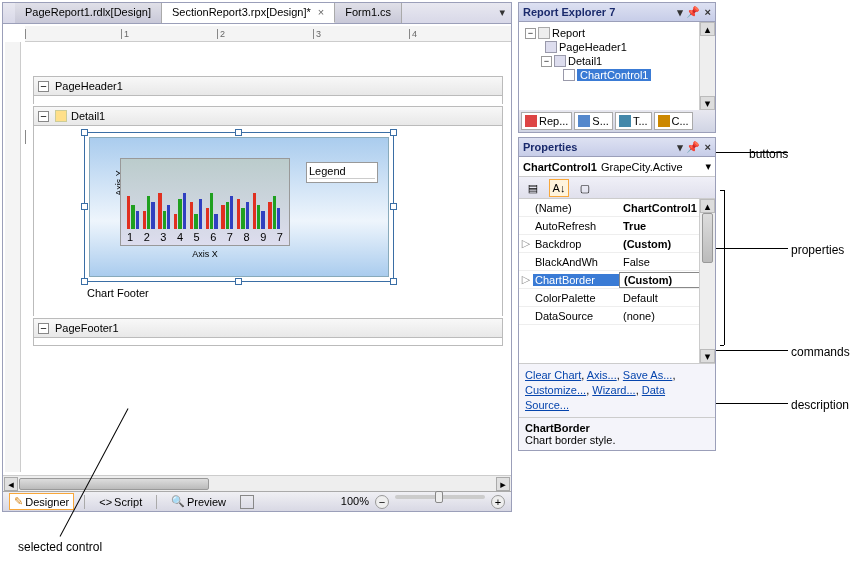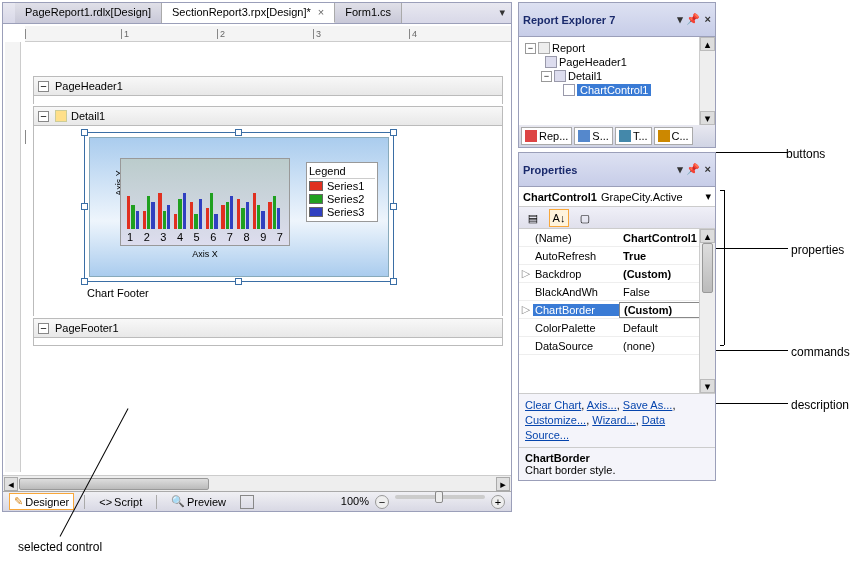--- a/index.html
+++ b/index.html
@@ -48,21 +48,21 @@
 .bottom-tab { display:flex; align-items:center; gap:2px; padding:1px 4px; }
 .bottom-tab.active { background:#fff; border:1px solid #f8a73a; }
 .divider { width:1px; height:14px; background:#aaa; margin:0 4px; }
 .zoom { margin-left:auto; display:flex; align-items:flex-start; gap:6px; }
 .slider { width:90px; height:4px; background:#ccc; border-radius:2px; position:relative; }
 .slider-thumb { position:absolute; left:40px; top:-4px; width:8px; height:12px; background:#eee; border:1px solid #888; border-radius:2px; }
 .zoom-btn{ width:14px; height:14px; border:1px solid #999; border-radius:7px; text-align:center; line-height:12px; background:#eee; }
 
 .right-col { position:absolute; left:518px; top:2px; width:198px; }
 .panel { border:1px solid #9b9fb9; margin-bottom:4px; background:#f4f4fa; }
-.panel-hdr { height:34px; background:linear-gradient(#dde1f2,#c7cde8); border-bottom:1px solid #9b9fb9; display:flex; align-items:center; padding:0 4px; font-weight:bold; color:#1a2a6c; }
+.panel-hdr { height:19px; background:linear-gradient(#dde1f2,#c7cde8); border-bottom:1px solid #9b9fb9; display:flex; align-items:center; padding:0 4px; font-weight:bold; color:#1a2a6c; }
 .panel-hdr .ctrls { margin-left:auto; display:flex; gap:4px; color:#333; }
 .tree { padding:4px; background:#fff; height:88px; overflow:auto; position:relative; }
 .tree-row { display:flex; align-items:center; gap:2px; padding:1px 0; }
 .tree-exp { width:11px; height:11px; border:1px solid #999; text-align:center; line-height:9px; font-size:9px; background:#fff;}
 .tree-icon { width:12px; height:12px; }
 .tree-sel { background:#3a7bd5; color:#fff; padding:0 3px; }
 .tree-scroll { position:absolute; right:0; top:0; bottom:0; width:16px; background:#eee; border-left:1px solid #ccc;}
 .tree-scroll .arrow{ height:14px; text-align:center; background:#ddd; border:1px solid #bbb; line-height:12px;}
 .tab-strip { height:22px; background:linear-gradient(#e8e8f0,#d0d4e4); display:flex; align-items:center; padding:0 2px; gap:2px;}
 .mini-tab { display:flex; align-items:center; gap:2px; background:#fff; border:1px solid #aaa; padding:1px 3px; height:18px; }
@@ -198,34 +198,20 @@
                   <span>6</span>
                   <span>7</span>
                   <span>8</span>
                   <span>9</span>
                   <span>7</span>
                 </div>
               <div class="axis-x-lbl" style="bottom:-14px">Axis X</div>
             </div>
             <div class="legend">
               <div style="border-bottom:1px solid #ccc;padding-bottom:1px;margin-bottom:1px">Legend</div>
-              <div id="legend-items">
-                  <div class="legend-item">
-                    <span class="swatch" style="background:#e03020"></span>
-                    <span>Series1</span>
-                  </div>
-                  <div class="legend-item">
-                    <span class="swatch" style="background:#20a020"></span>
-                    <span>Series2</span>
-                  </div>
-                  <div class="legend-item">
-                    <span class="swatch" style="background:#3040c0"></span>
-                    <span>Series3</span>
-                  </div>
-                </div>
             </div>
           </div>
           <div class="chart-footer">Chart Footer</div>
         </div>
       </div>
 
       <div class="section-bar">
         <span class="exp">−</span>
         <span>PageFooter1</span>
       </div>
@@ -385,21 +371,21 @@
         </div>
       </div>
     <div class="commands" id="cmds"><a>Clear Chart</a>, <a>Axis...</a>, <a>Save As...</a>, <a>Customize...</a>, <a>Wizard...</a>, <a>Data Source...</a></div>
     <div class="desc">
       <b>ChartBorder</b>
       <span>Chart border style.</span>
     </div>
   </div>
 </div>
 
-<div class="annot" style="left:786px;top:147px">buttons</div>
+<div class="annot" style="left:749px;top:147px">buttons</div>
 <div class="annot" style="left:791px;top:243px">properties</div>
 <div class="annot" style="left:791px;top:345px">commands</div>
 <div class="annot" style="left:791px;top:398px">description</div>
 <div class="annot" style="left:18px;top:540px">selected control</div>
 
 <div class="line" style="left:716px;top:152px;width:72px"></div>
 <div class="line" style="left:716px;top:248px;width:72px"></div>
 <div class="line" style="left:716px;top:350px;width:72px"></div>
 <div class="line" style="left:716px;top:403px;width:72px"></div>
 <div class="line" style="left:60px;top:536px;width:145px;transform:rotate(-62deg)"></div>

